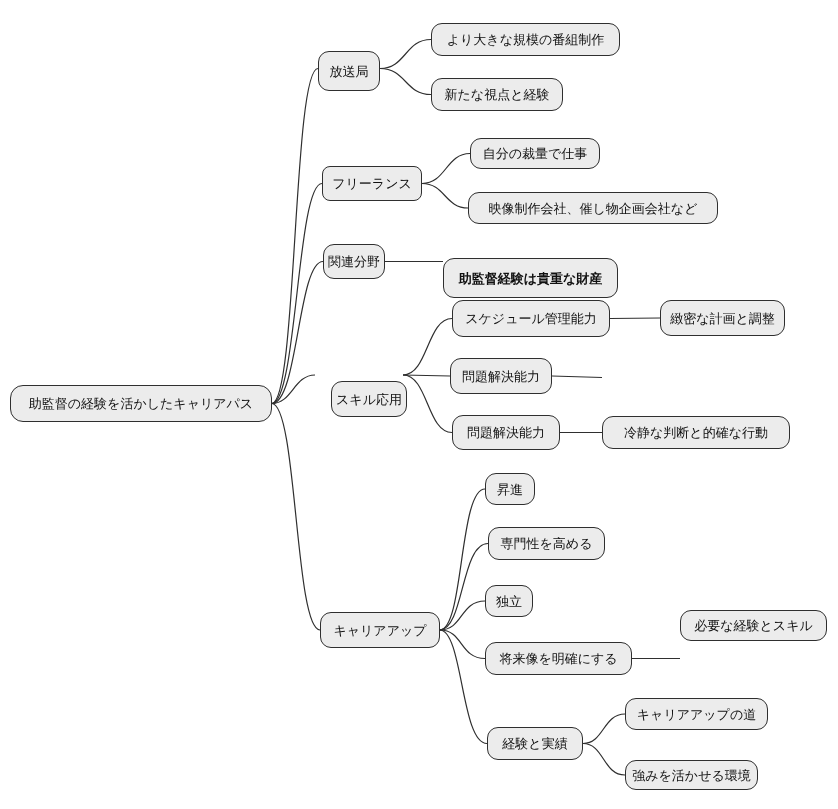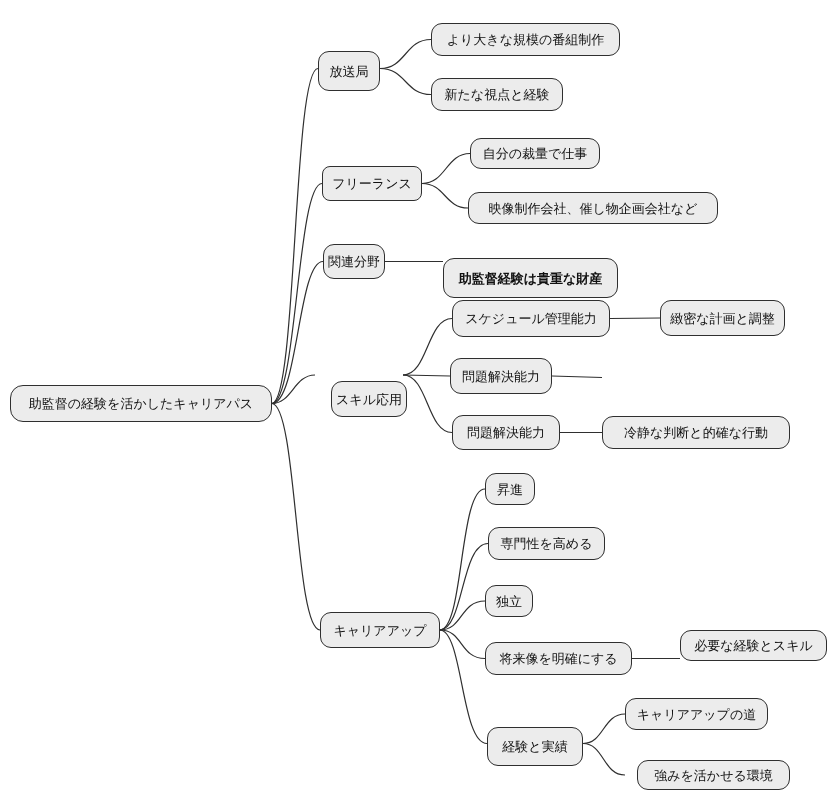--- a/index.html
+++ b/index.html
@@ -97,18 +97,18 @@
   <div class="node" style="left:660px; top:300px; width:125px; height:36px;">緻密な計画と調整</div>
   <div class="node" style="left:450px; top:358px; width:102px; height:36px;">問題解決能力</div>
   <div class="node" style="left:452px; top:415px; width:108px; height:35px;">問題解決能力</div>
   <div class="node" style="left:602px; top:416px; width:188px; height:33px;">冷静な判断と的確な行動</div>
 
   <div class="node" style="left:320px; top:612px; width:120px; height:36px;text-align:right;">キャリアアップ</div>
   <div class="node" style="left:485px; top:473px; width:50px; height:32px;text-align:center;">昇進</div>
   <div class="node" style="left:488px; top:527px; width:117px; height:33px;">専門性を高める</div>
   <div class="node" style="left:485px; top:585px; width:48px; height:32px;">独立</div>
   <div class="node" style="left:485px; top:642px; width:147px; height:33px;">将来像を明確にする</div>
-  <div class="node" style="left:680px; top:630px; width:147px; height:31px;">必要な経験とスキル</div>
-  <div class="node" style="left:487px; top:727px; width:96px; height:39px;">経験と実績</div>
+  <div class="node" style="left:680px; top:610px; width:147px; height:31px;">必要な経験とスキル</div>
+  <div class="node" style="left:487px; top:727px; width:96px; height:33px;">経験と実績</div>
   <div class="node" style="left:625px; top:698px; width:143px; height:32px;">キャリアアップの道</div>
-  <div class="node" style="left:625px; top:760px; width:153px; height:30px;margin-left:12px;">強みを活かせる環境</div>
+  <div class="node" style="left:625px; top:760px; width:133px; height:30px;">強みを活かせる環境</div>
 
 </div>
 
 </body></html>

